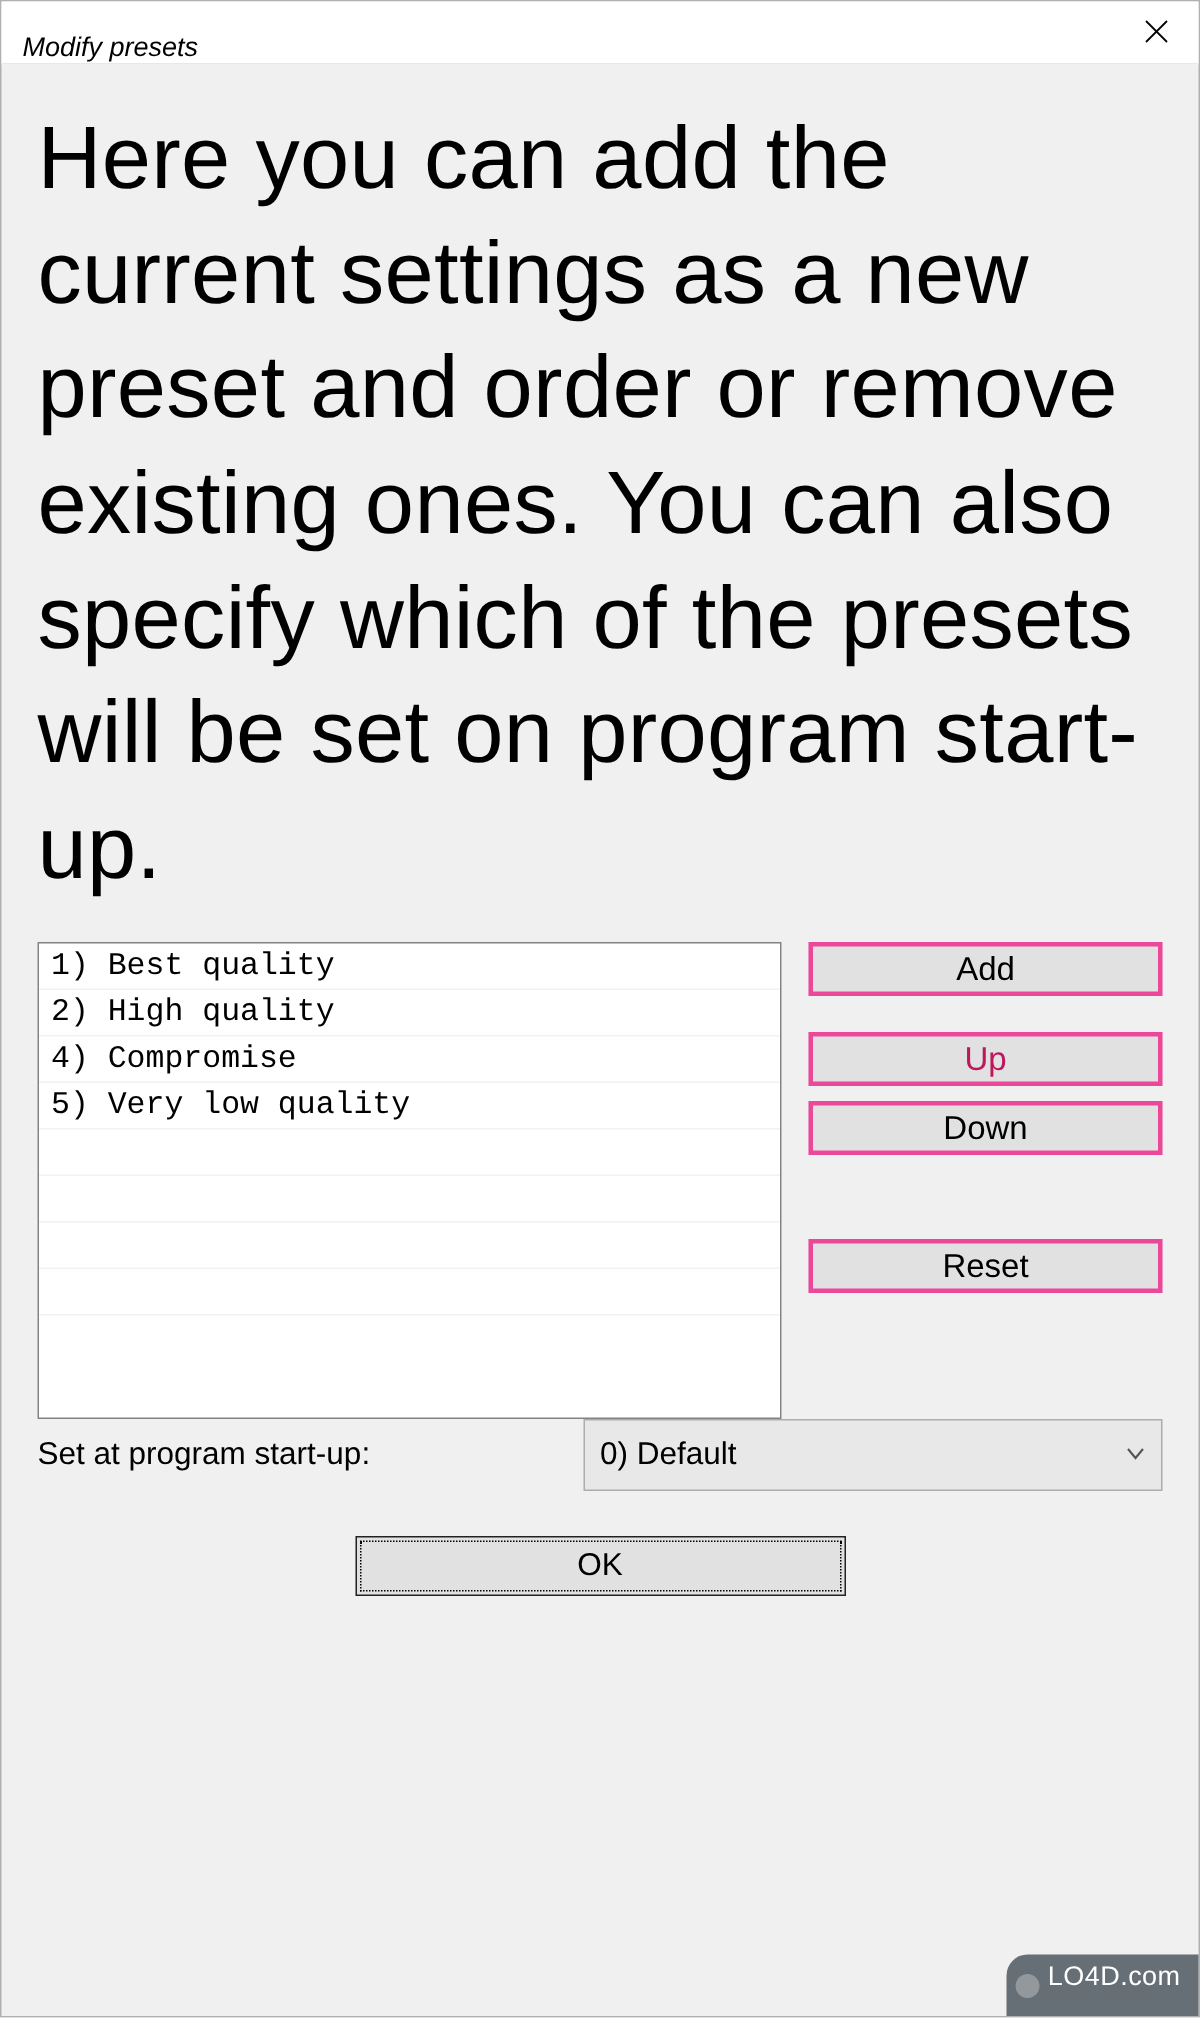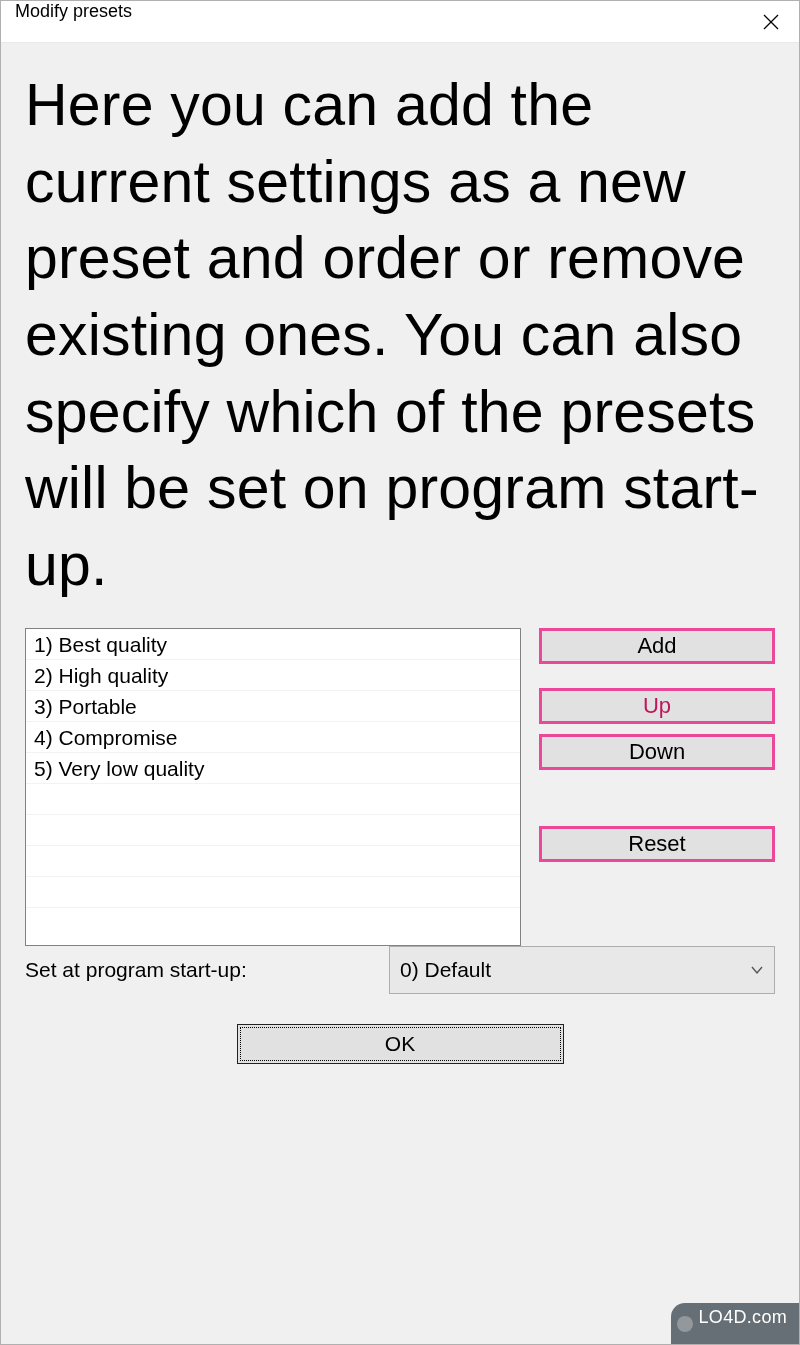--- a/index.html
+++ b/index.html
@@ -15,23 +15,24 @@
     background: #f0f0f0;
     border: 1px solid #b0b0b0;
     display: flex;
     flex-direction: column;
     position: relative;
   }
   .titlebar {
     height: 42px;
     background: #ffffff;
     display: flex;
-    align-items: flex-start;
+    align-items: flex-end;
     padding: 0 0 0 14px;
     border-bottom: 1px solid #e8e8e8;
+    font-style: italic;
   }
   .titlebar .title {
     font-size: 18px;
     color: #000;
     flex: 1;
   }
   .titlebar .close {
     width: 56px; height: 42px;
     display: flex; align-items: center; justify-content: center;
     cursor: default;
@@ -54,20 +55,21 @@
   .middle {
     display: flex;
     gap: 18px;
   }
   .listbox {
     flex: 1;
     background: #ffffff;
     border: 1px solid #828282;
     height: 318px;
     overflow-y: auto;
+    font-family: Liberation Mono, monospace;
   }
   .listbox .row {
     height: 31px;
     line-height: 31px;
     font-size: 21px;
     padding: 0 8px;
     border-bottom: 1px solid #f2f2f2;
     color: #000;
     white-space: nowrap;
   }
@@ -174,21 +176,20 @@
   </div>
 
   <div class="content">
 
     <div class="desc">Here you can add the current settings as a new preset and order or remove existing ones. You can also specify which of the presets will be set on program start-up.</div>
 
     <div class="middle">
       <div class="listbox">
         <div class="row">1)  Best quality</div>
         <div class="row">2)  High quality</div>
-        <div class="row">3)  Portable</div>
         <div class="row">4)  Compromise</div>
         <div class="row">5)  Very low quality</div>
         <div class="row"></div>
         <div class="row"></div>
         <div class="row"></div>
         <div class="row"></div>
         <div class="row" style="border-bottom:none"></div>
       </div>
       <div class="buttons">
         <div class="btn">Add</div>

